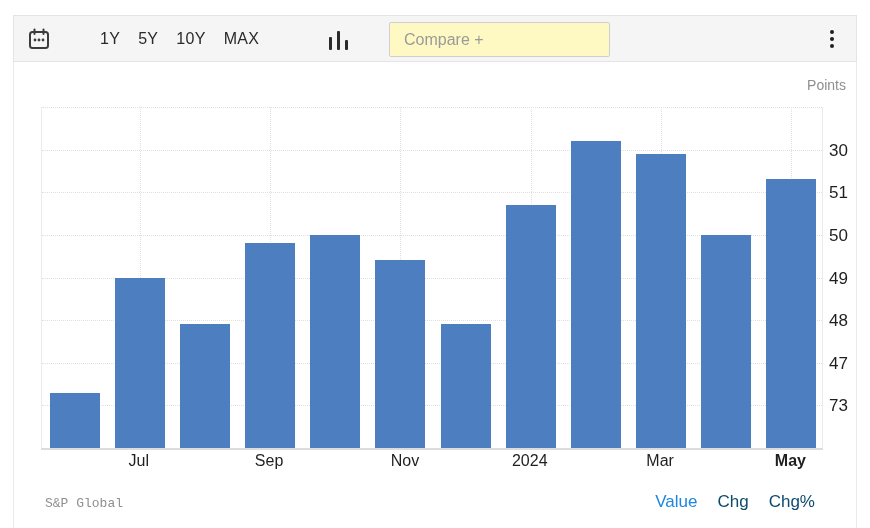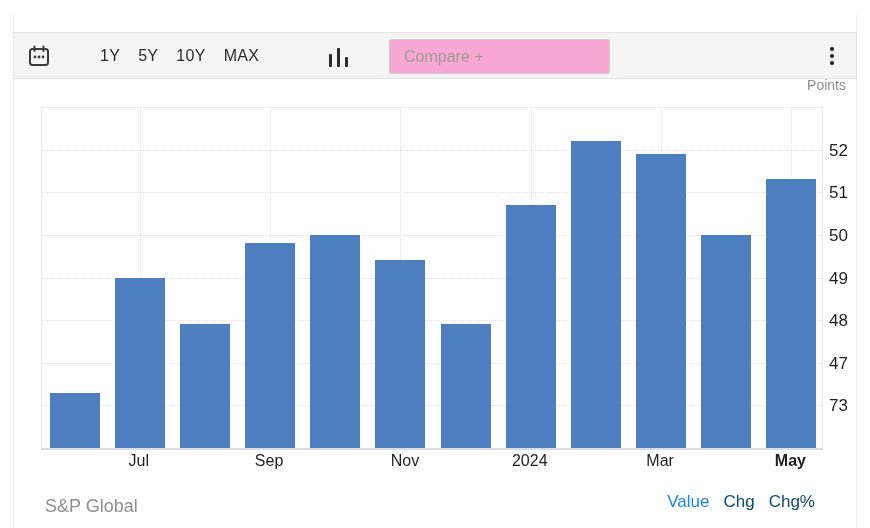--- a/index.html
+++ b/index.html
@@ -11,21 +11,21 @@
     overflow: hidden;
   }
   
   .widget-frame {
     position: absolute; left: 13px; top: 15px; width: 844px; height: 513px;
     border-left: 1px solid #ebebeb; border-right: 1px solid #ebebeb;
   }
   
   .toolbar {
     position: absolute; left: 13px; top: 15px; width: 844px; height: 47px;
-    background: #f5f5f5; border: 1px solid #e4e4e4; margin-top: 17px;
+    background: #f5f5f5; border: 1px solid #e4e4e4;
   }
   .cal-btn {
     position: absolute; left: 11px; top: 10px; width: 28px; height: 28px;
     background: transparent; border: none; cursor: pointer; padding: 0;
   }
   .range-group {
     position: absolute; left: 86px; top: 0; height: 45px;
     display: flex; align-items: center; gap: 18px;
   }
   .range-btn {
@@ -36,21 +36,21 @@
   .charttype-btn {
     position: absolute; left: 311px; top: 9px; width: 26px; height: 28px;
     background: transparent; border: none; cursor: pointer;
     display: flex; align-items: flex-end; justify-content: center; gap: 5px;
     padding-bottom: 3px;
   }
   .charttype-btn .cbar { width: 3px; background: #2b2b2b; border-radius: 1px; }
   .cbar.c1 { height: 13px; } .cbar.c2 { height: 19px; } .cbar.c3 { height: 10px; }
   .compare-input {
     position: absolute; left: 375px; top: 6px; width: 221px; height: 35px;
-    background: #f9a8d4; border: 1px solid #cfcfcf; border-radius: 2px;
+    background: #fef9c3; border: 1px solid #cfcfcf; border-radius: 2px;
     font-family: "Liberation Sans", sans-serif;
     font-size: 16px; color: #444; padding: 0 14px; outline: none;
   }
   .compare-input::placeholder { color: #9a9a9a; opacity: 1; }
   .kebab-btn {
     position: absolute; right: 12px; top: 7px; width: 24px; height: 32px;
     background: transparent; border: none; cursor: pointer;
     display: flex; flex-direction: column; align-items: center; justify-content: center; gap: 3px;
   }
   .kebab-btn .dot { width: 4px; height: 4px; border-radius: 50%; background: #1f1f1f; }
@@ -67,25 +67,25 @@
   .vgrid { position: absolute; top: 0; height: 100%; width: 0; border-left: 1px dotted #e0e0e0; }
   .baseline { position: absolute; left: -1px; right: -1px; bottom: -2px; height: 2px; background: #dcdcdc; }
   .bar { position: absolute; bottom: 0; width: 50px; }
   .y-labels { position: absolute; left: 829px; top: 107px; }
   .y-tick { position: absolute; font-size: 17px; color: #1f1f1f; white-space: nowrap; }
   .x-labels { position: absolute; left: 41px; top: 452px; }
   .x-tick { position: absolute; transform: translateX(-50%); font-size: 16px; color: #1f1f1f; white-space: nowrap; }
   
   .source-label {
     position: absolute; left: 45px; top: 496px;
-    font-size: 18px; color: #8f8f8f;
+    font-size: 13px; color: #8f8f8f; font-family: Liberation Mono, monospace;
   }
   .footer-links {
     position: absolute; right: 55px; top: 492px;
-    display: flex; gap: 14px;
+    display: flex; gap: 20px;
   }
   .footer-link {
     background: transparent; border: none; cursor: pointer; padding: 0;
     font-family: "Liberation Sans", sans-serif;
     font-size: 17px; color: #0c4a6e;
   }
   .footer-link.active { color: #1c86e0; }
 </style>
 </head>
 <body>
@@ -155,21 +155,21 @@
     <div class="bar" title="May 2024: 51.3" style="left: 724.417px; height: 268.537px; background: rgb(77, 126, 191);"></div>
     <div class="baseline"></div>
   </div>
 <div class="y-labels">
     <div class="y-tick" style="top: 289.375px; left: 0px;">73</div>
     <div class="y-tick" style="top: 246.75px; left: 0px;">47</div>
     <div class="y-tick" style="top: 204.125px; left: 0px;">48</div>
     <div class="y-tick" style="top: 161.5px; left: 0px;">49</div>
     <div class="y-tick" style="top: 118.875px; left: 0px;">50</div>
     <div class="y-tick" style="top: 76.25px; left: 0px;">51</div>
-    <div class="y-tick" style="top: 33.625px; left: 0px;">52</div>
+    <div class="y-tick" style="top: 33.625px; left: 0px;">30</div>
   </div>
 <div class="x-labels">
     <div class="x-tick" style="left: 97.75px;">Jul</div>
     <div class="x-tick" style="left: 228.083px;">Sep</div>
     <div class="x-tick" style="left: 364px;">Nov</div>
     <div class="x-tick" style="left: 488.75px;">2024</div>
     <div class="x-tick" style="left: 619.083px;">Mar</div>
     <div class="x-tick" style="left: 749.417px; font-weight: bold;">May</div>
   </div>
 

